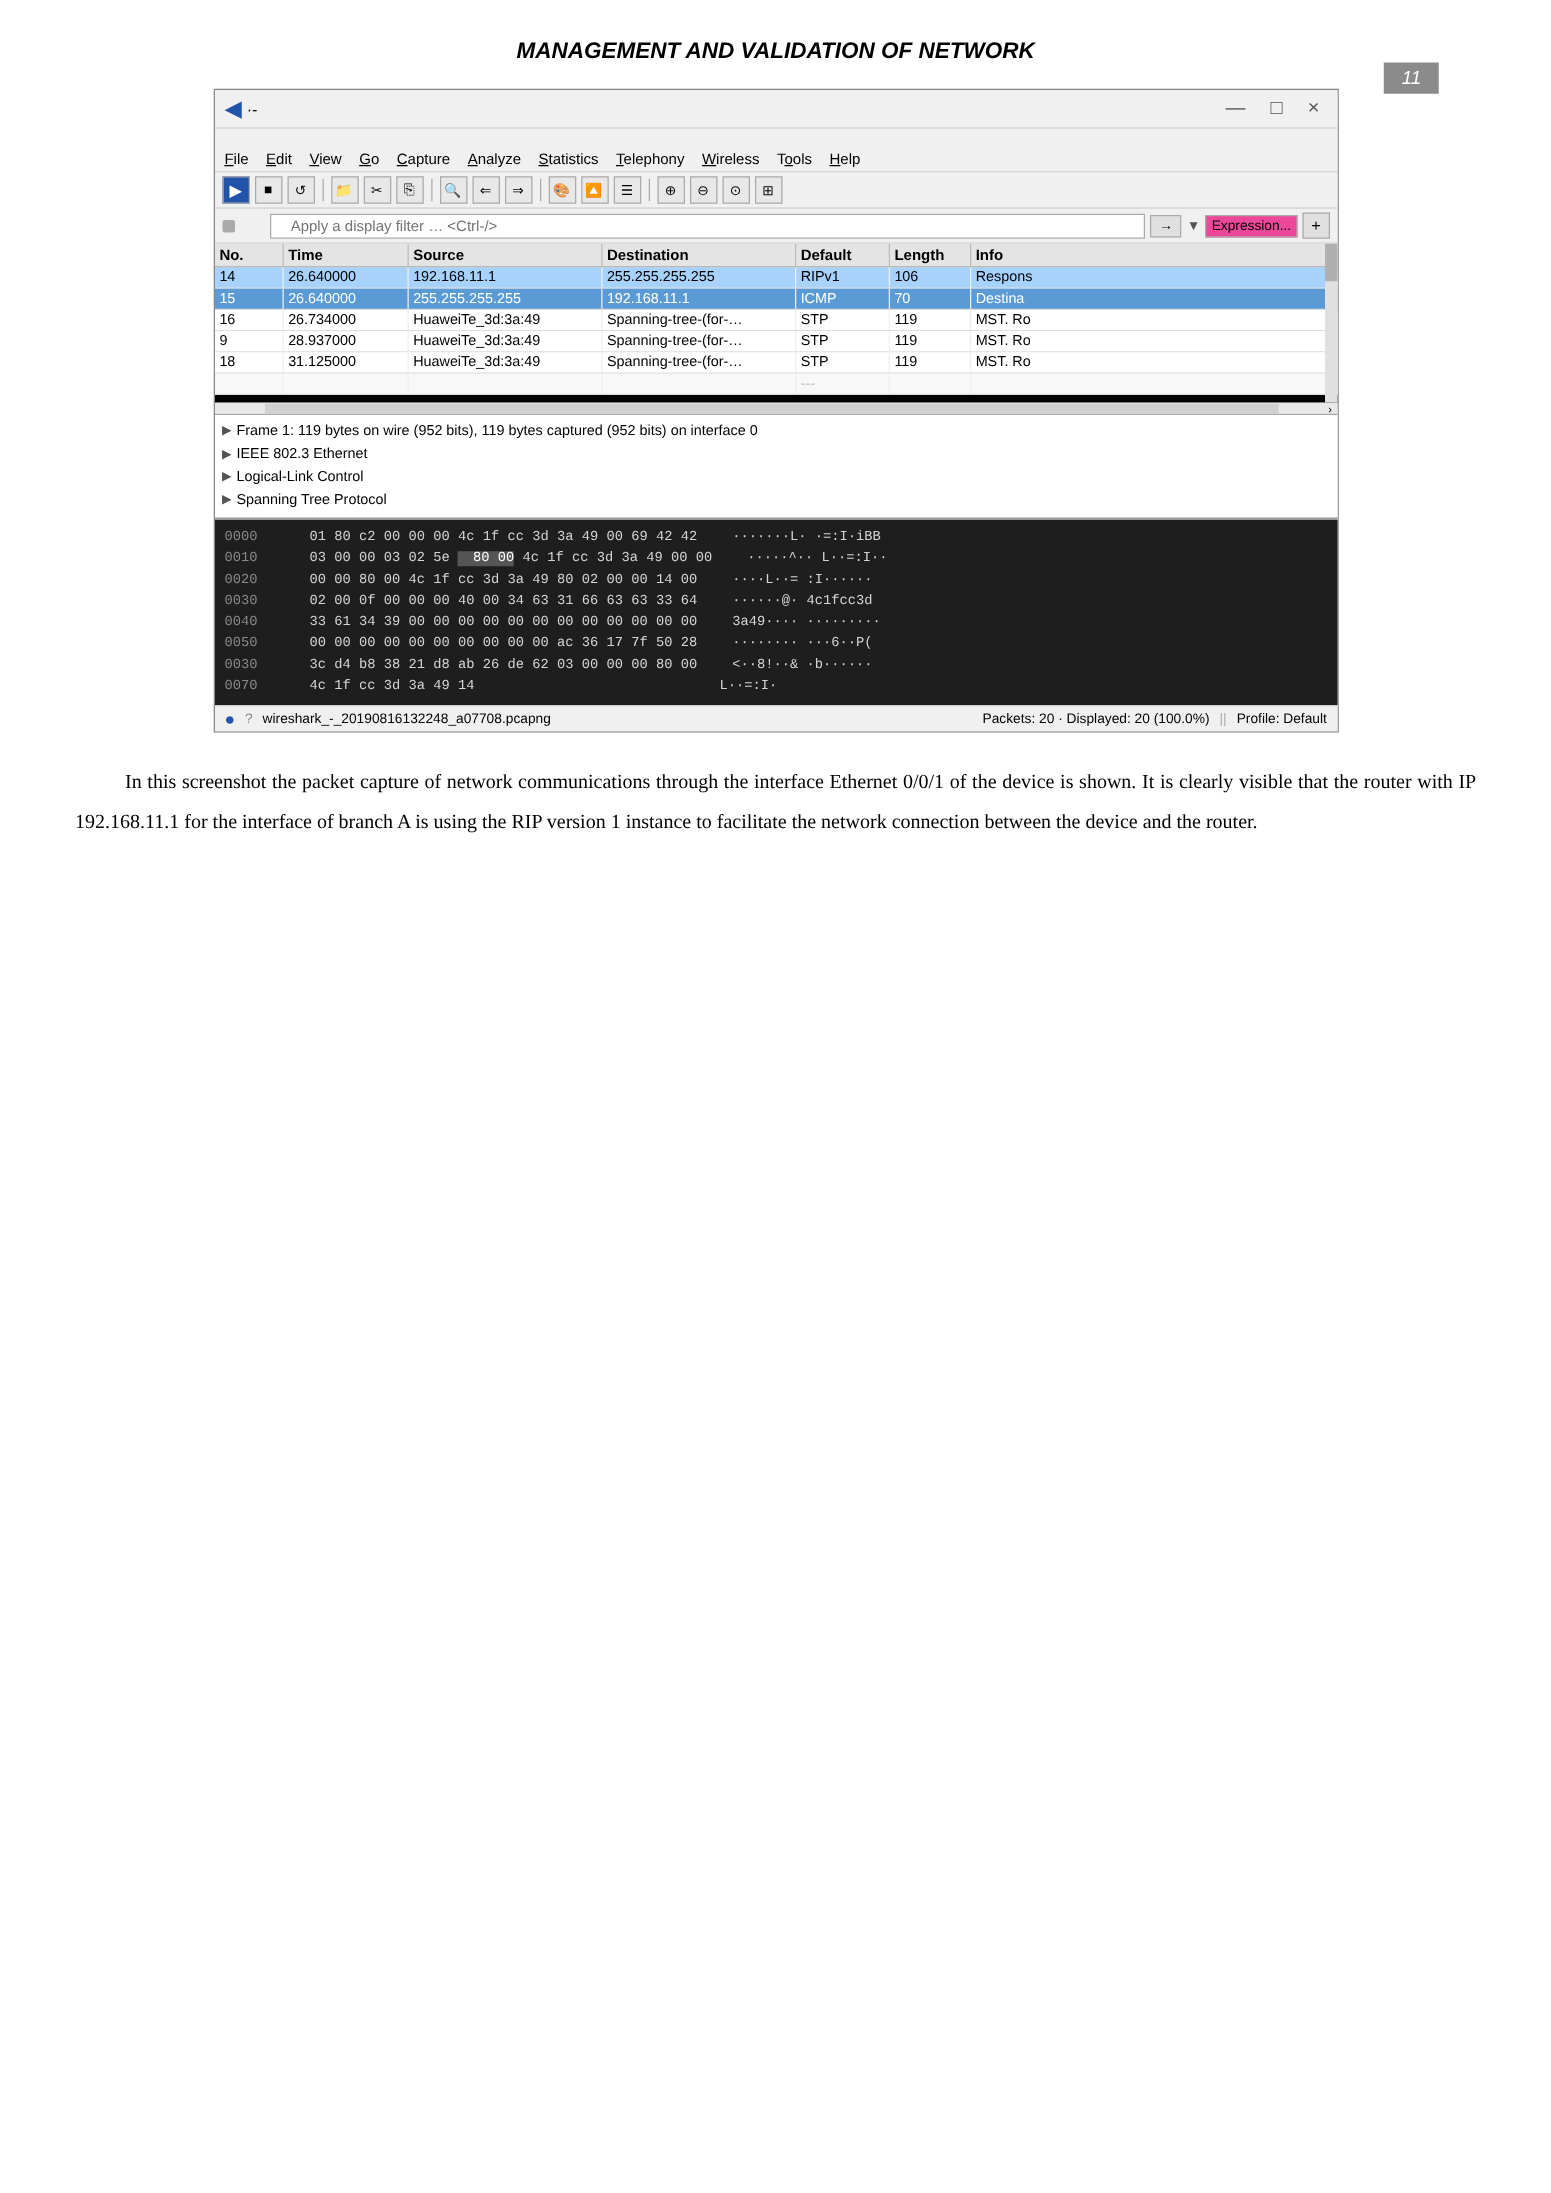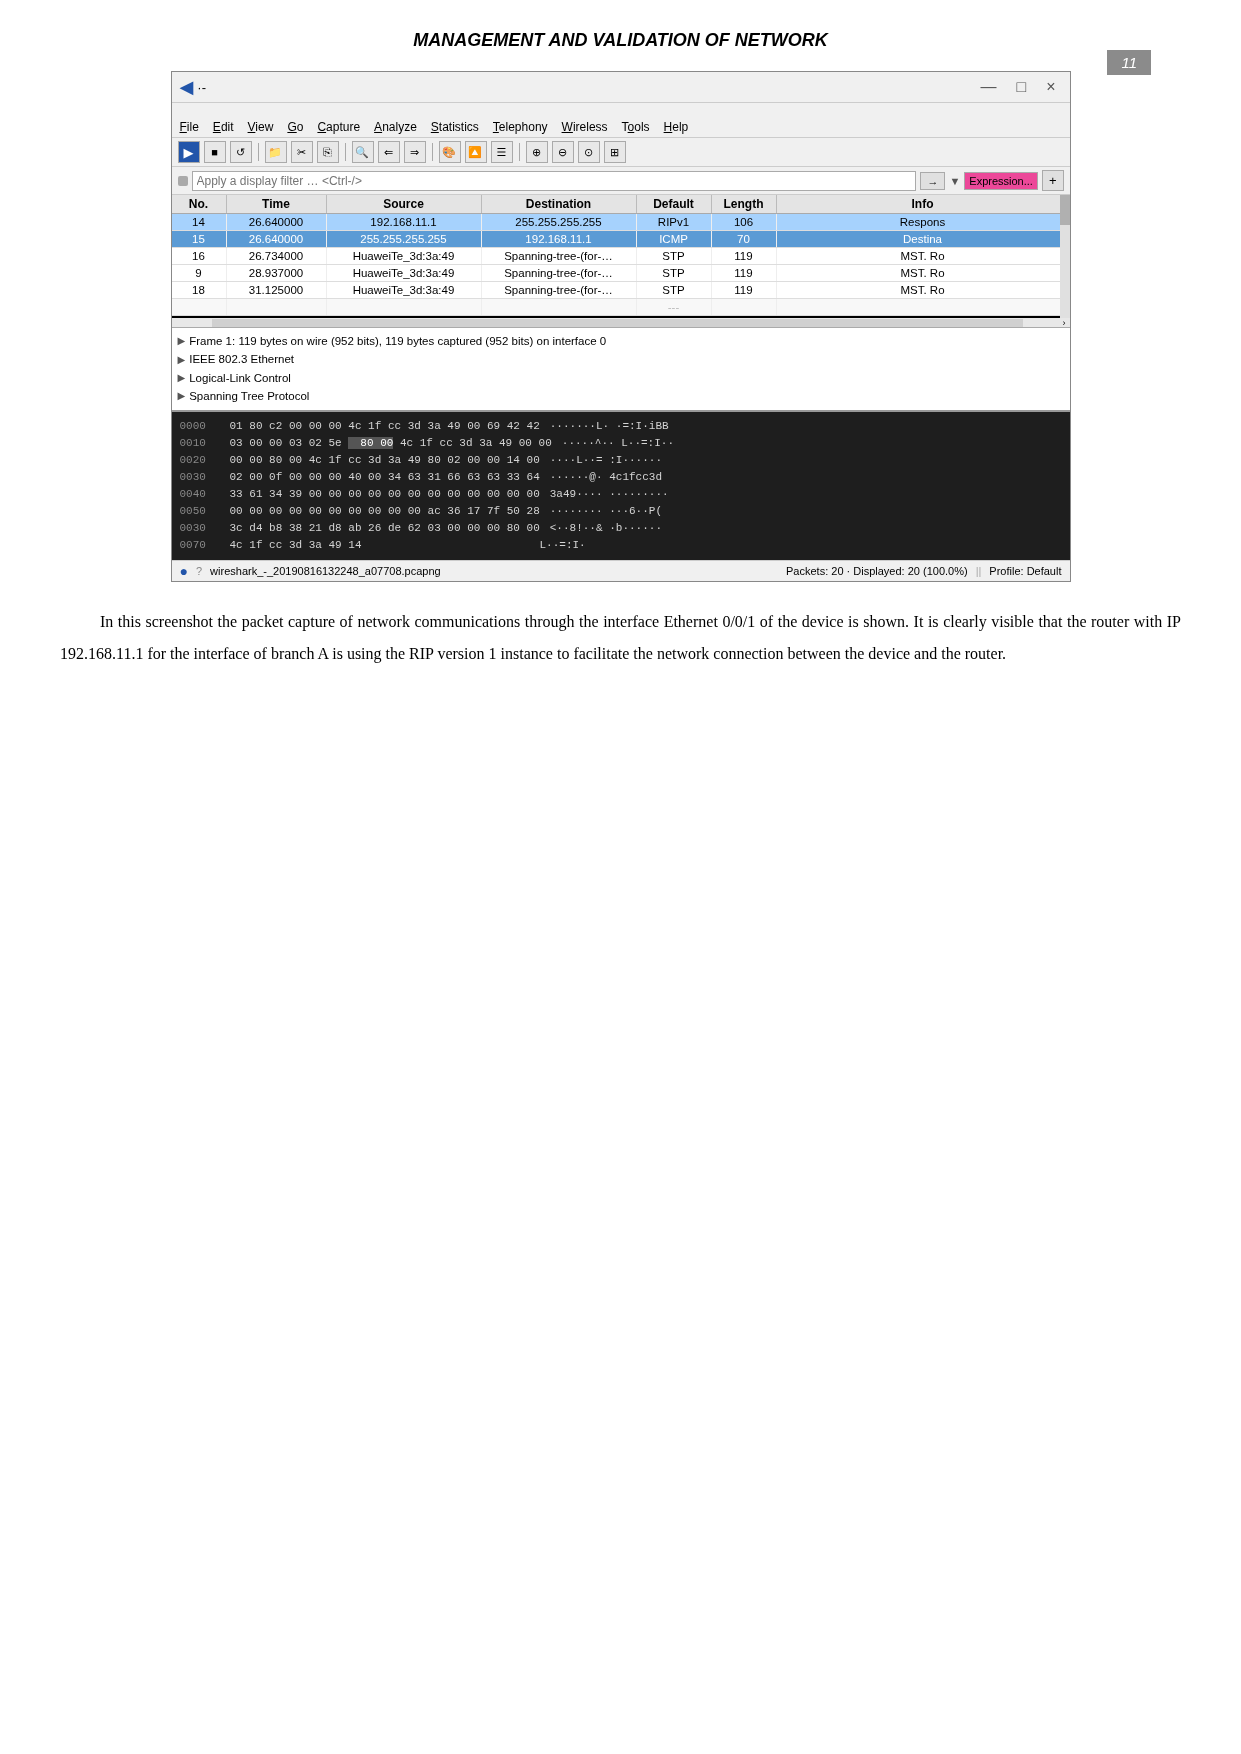--- a/index.html
+++ b/index.html
@@ -87,37 +87,36 @@
       cursor: pointer; font-size: 11px;
     }
     .ws-toolbar-sep { width: 1px; height: 18px; background: #aaa; margin: 0 2px; }
     .ws-filter-bar {
       display: flex; align-items: center; gap: 4px;
       padding: 3px 6px;
       border-bottom: 1px solid #ccc;
       background: #f0f0f0;
     }
     .ws-filter-bar input {
-      flex: 1; padding: 2px 4px; font-size: 12px; border: 1px solid #aaa;
+      flex: 1; padding: 2px 16px; font-size: 12px; border: 1px solid #aaa; margin-left: 24px;
     }
     .ws-filter-bar .arrow-btn {
       background: #e0e0e0; border: 1px solid #aaa; padding: 2px 6px; cursor: pointer; font-size: 11px;
     }
     .ws-filter-bar .expr-btn {
       background: #ec4899; border: 1px solid #aaa; padding: 2px 4px; cursor: pointer; font-size: 11px;
     }
     .ws-filter-bar .plus-btn {
       background: #e0e0e0; border: 1px solid #aaa; padding: 2px 6px; cursor: pointer; font-size: 13px;
     }
     
     .ws-packet-list {
       background: #fff;
-      border-bottom: 2px solid #000000;
+      border-bottom: 6px solid #000000;
       overflow: hidden;
-      text-align: center;
     }
     .ws-col-header {
       display: grid;
       grid-template-columns: 55px 100px 155px 155px 75px 65px 1fr;
       background: #e4e4e4;
       border-bottom: 1px solid #aaa;
       font-weight: bold;
       font-size: 12px;
     }
     .ws-col-header div {
@@ -157,21 +156,21 @@
     
     .ws-hex {
       background: #1e1e1e;
       color: #d4d4d4;
       font-family: 'Courier New', monospace;
       font-size: 11px;
       padding: 6px 8px;
       line-height: 1.55;
     }
     .ws-hex-row {
-      display: flex; gap: 10px;
+      display: flex; gap: 28px;
     }
     .ws-hex-offset { color: #888; min-width: 40px; }
     .ws-hex-bytes { min-width: 300px; }
     .ws-hex-bytes .hl { background: #555; color: #fff; padding-left: 12px; }
     .ws-hex-ascii { color: #d4d4d4; }
     
     .ws-statusbar {
       background: #f0f0f0;
       border-top: 1px solid #ccc;
       display: flex; align-items: center; gap: 8px;

